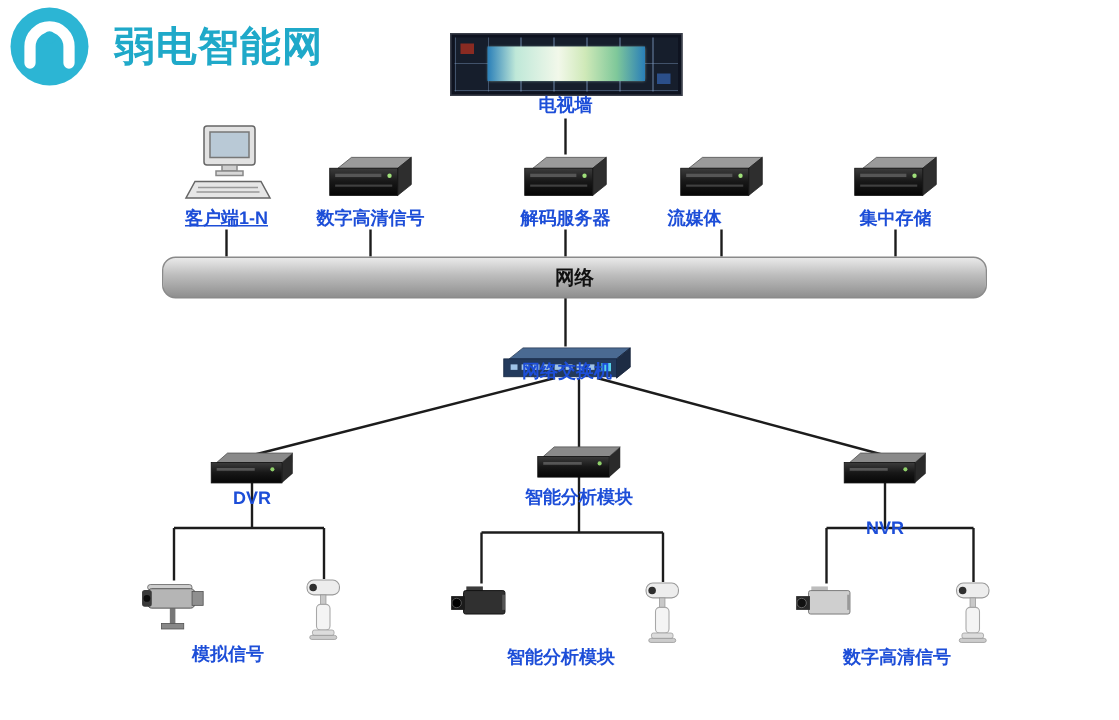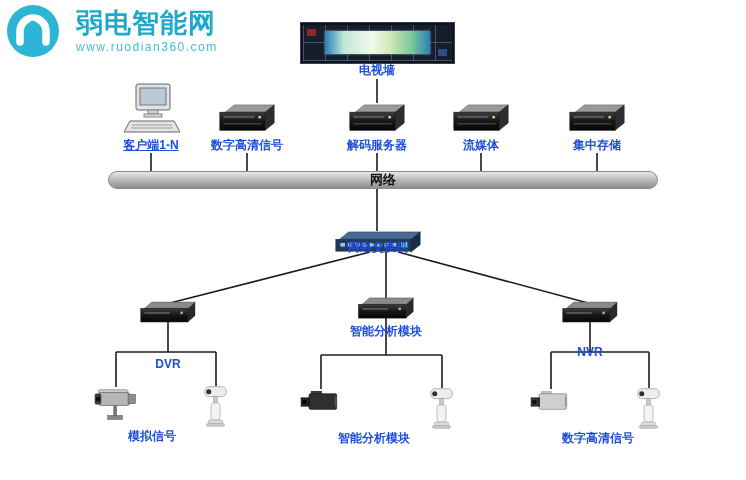--- a/index.html
+++ b/index.html
@@ -32,21 +32,21 @@
   }
   .tv-scene{
     position:absolute;left:16%;right:16%;top:20%;bottom:22%;
     background:linear-gradient(90deg,#2a7fb8 0%,#bfe8d8 18%,#f2f8ea 45%,#cfe9b8 62%,#7fc89a 82%,#2a7fb8 100%);
     box-shadow:0 0 2px rgba(180,230,220,.8);
   }
   .tv-spot-red{position:absolute;left:6px;top:6px;width:9px;height:7px;background:#8a2b22;}
   .tv-spot-blue{position:absolute;right:7px;bottom:7px;width:9px;height:7px;background:#2b4f8a;}
   
   .bus{
-    position:absolute;left:108px;top:171px;width:550px;height:18px;border-radius:9px;
+    position:absolute;left:108px;top:171px;width:550px;height:28px;border-radius:9px;
     background:linear-gradient(#e9e9e9,#bcbcbc 45%,#8f8f8f);
     border:1px solid #8a8a8a;box-sizing:border-box;
     display:flex;align-items:center;justify-content:center;
   }
   .bus .bus-lbl{font-weight:bold;font-size:13px;color:#111;}
 </style>
 </head>
 <body>
 
 <svg width="0" height="0" style="position:absolute" aria-hidden="true">
@@ -170,21 +170,20 @@
   <div class="brand">
     <div class="brand-mark">
       <svg viewBox="0 0 54 54" width="54" height="54">
         <circle cx="27" cy="27" r="26" fill="#2cb5d4"></circle>
         <path d="M14 38 V27 a13 13 0 0 1 26 0 v11" stroke="#ffffff" stroke-width="7.5" fill="none" stroke-linecap="round"></path>
         <circle cx="27" cy="21" r="4.2" fill="#2cb5d4"></circle>
       </svg>
     </div>
     <div class="brand-text">
       <div class="brand-name">弱电智能网</div>
-      <div class="brand-url">www.ruodian360.com</div>
     </div>
   </div>
 
   <div class="tvwall">
     <div class="tv-grid"></div>
     <div class="tv-spot-red"></div>
     <div class="tv-spot-blue"></div>
     <div class="tv-scene"></div>
   </div>
   <div class="lbl" style="left:377px;top:63px;">电视墙</div>
@@ -208,21 +207,21 @@
         <use href="#sym-server"></use>
       </svg>
   </div>
   <div class="lbl" style="left:377px;top:138px;">解码服务器</div>
 
   <div class="icon" style="left:452px;top:104px;width:58px;height:29px;">
     <svg viewBox="0 0 64 32">
         <use href="#sym-server"></use>
       </svg>
   </div>
-  <div class="lbl" style="left:481px;top:138px;">流媒体</div>
+  <div class="lbl" style="left:463px;top:138px;">流媒体</div>
 
   <div class="icon" style="left:568px;top:104px;width:58px;height:29px;">
     <svg viewBox="0 0 64 32">
         <use href="#sym-server"></use>
       </svg>
   </div>
   <div class="lbl" style="left:597px;top:138px;">集中存储</div>
 
   <div class="bus">
     <span class="bus-lbl">网络</span>
@@ -233,21 +232,21 @@
         <use href="#sym-switch"></use>
       </svg>
   </div>
   <div class="lbl" style="left:378px;top:240px;">网络交换机</div>
 
   <div class="icon" style="left:139px;top:301px;width:58px;height:22px;">
     <svg viewBox="0 0 64 24">
         <use href="#sym-recorder"></use>
       </svg>
   </div>
-  <div class="lbl" style="left:168px;top:325px;margin-top:32px;">DVR</div>
+  <div class="lbl" style="left:168px;top:325px;">DVR</div>
   <div class="icon" style="left:91px;top:385px;width:50px;height:39px;">
     <svg viewBox="0 0 54 42">
         <use href="#sym-bullet-cam"></use>
       </svg>
   </div>
   <div class="icon" style="left:202px;top:384px;width:27px;height:45px;">
     <svg viewBox="0 0 30 50">
         <use href="#sym-ptz-cam"></use>
       </svg>
   </div>

